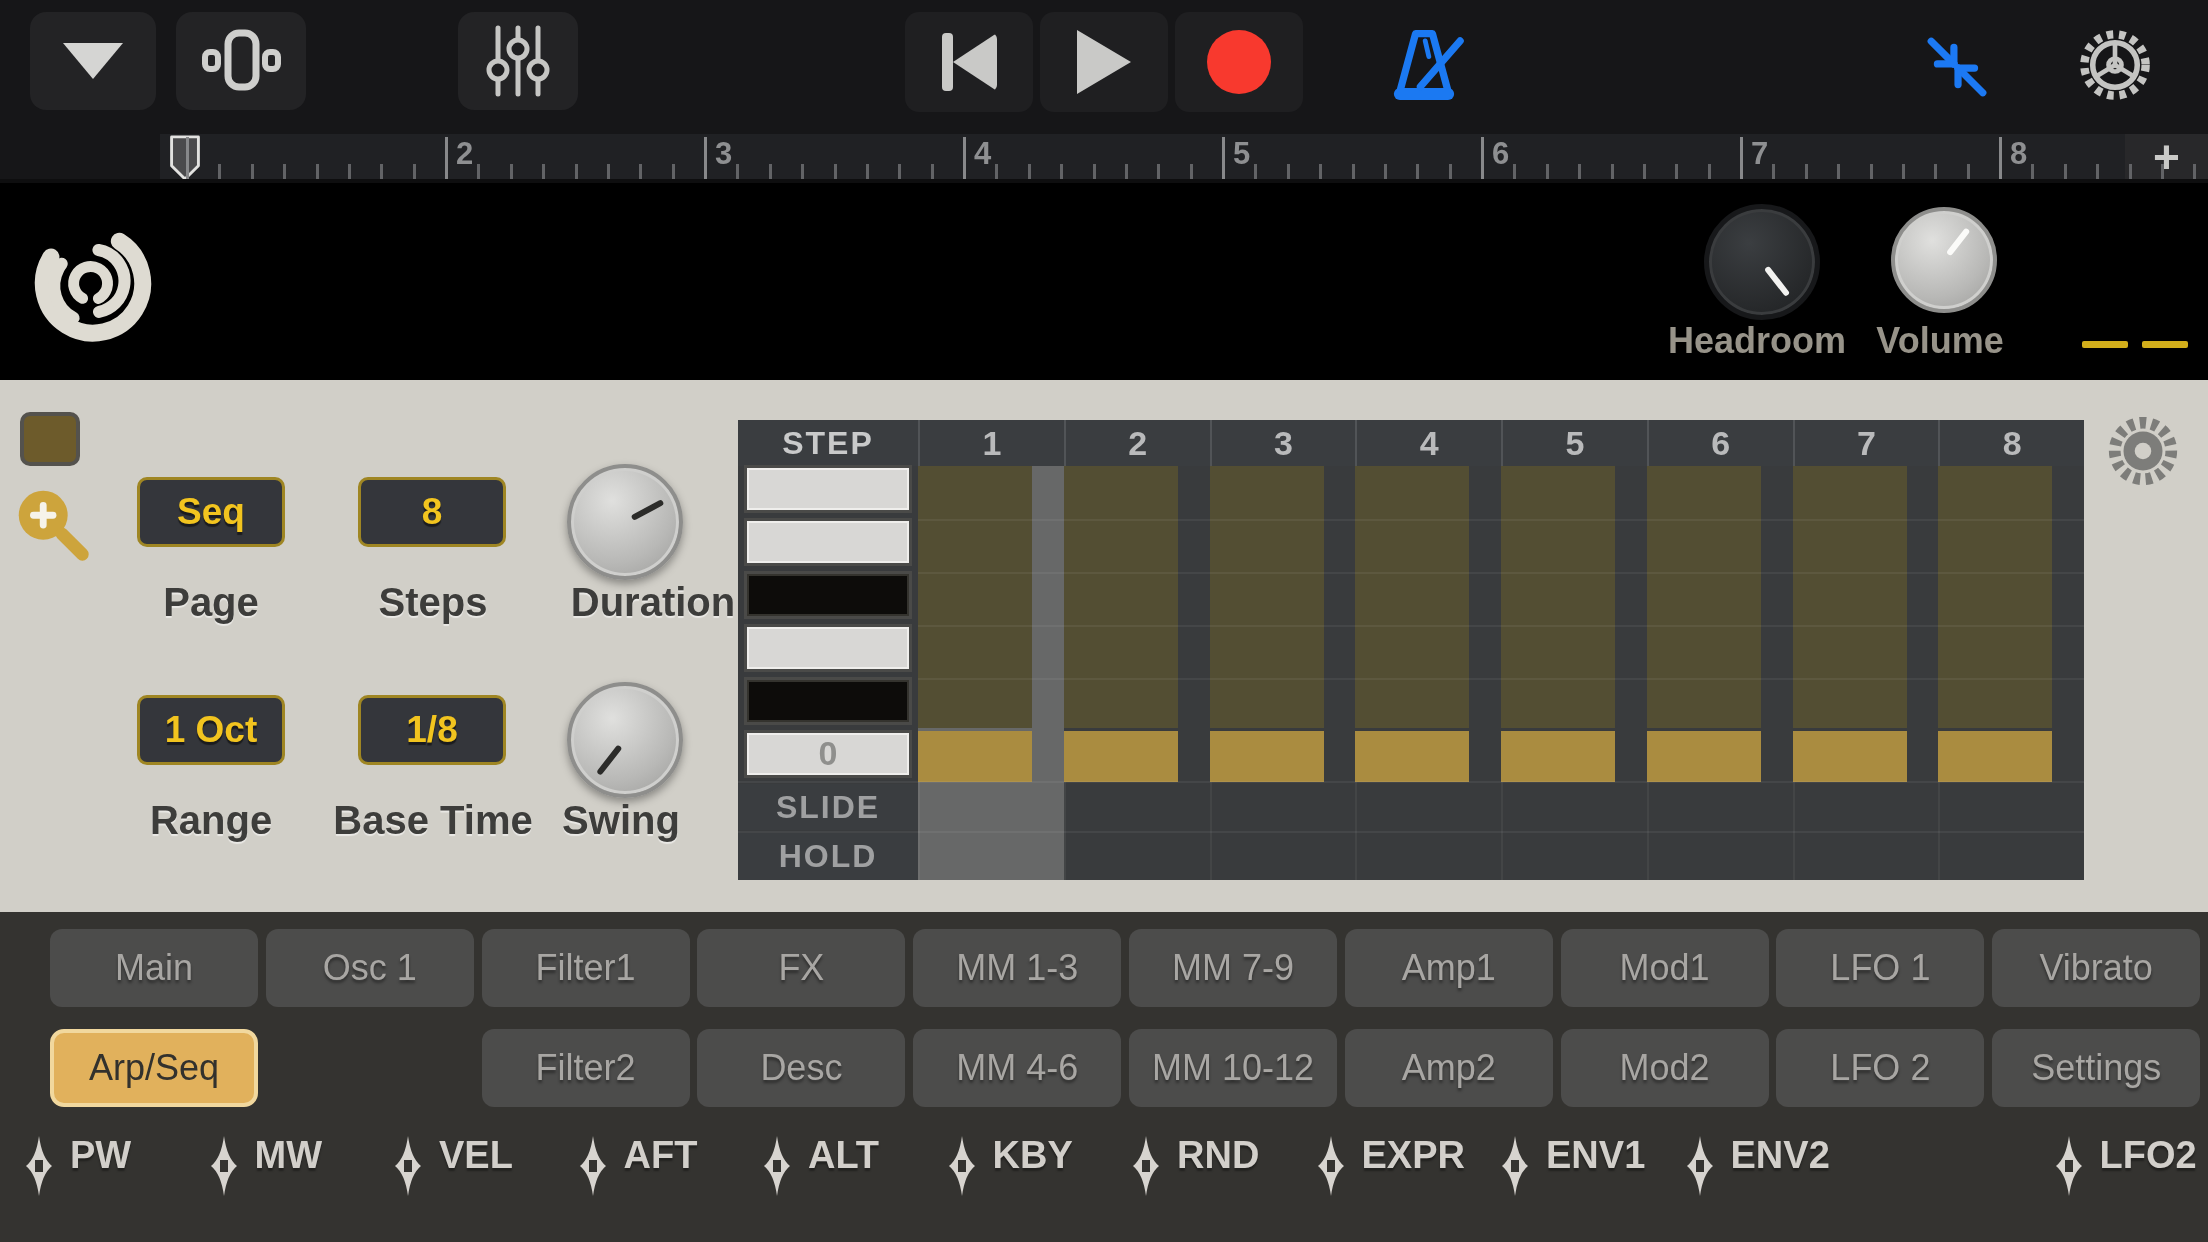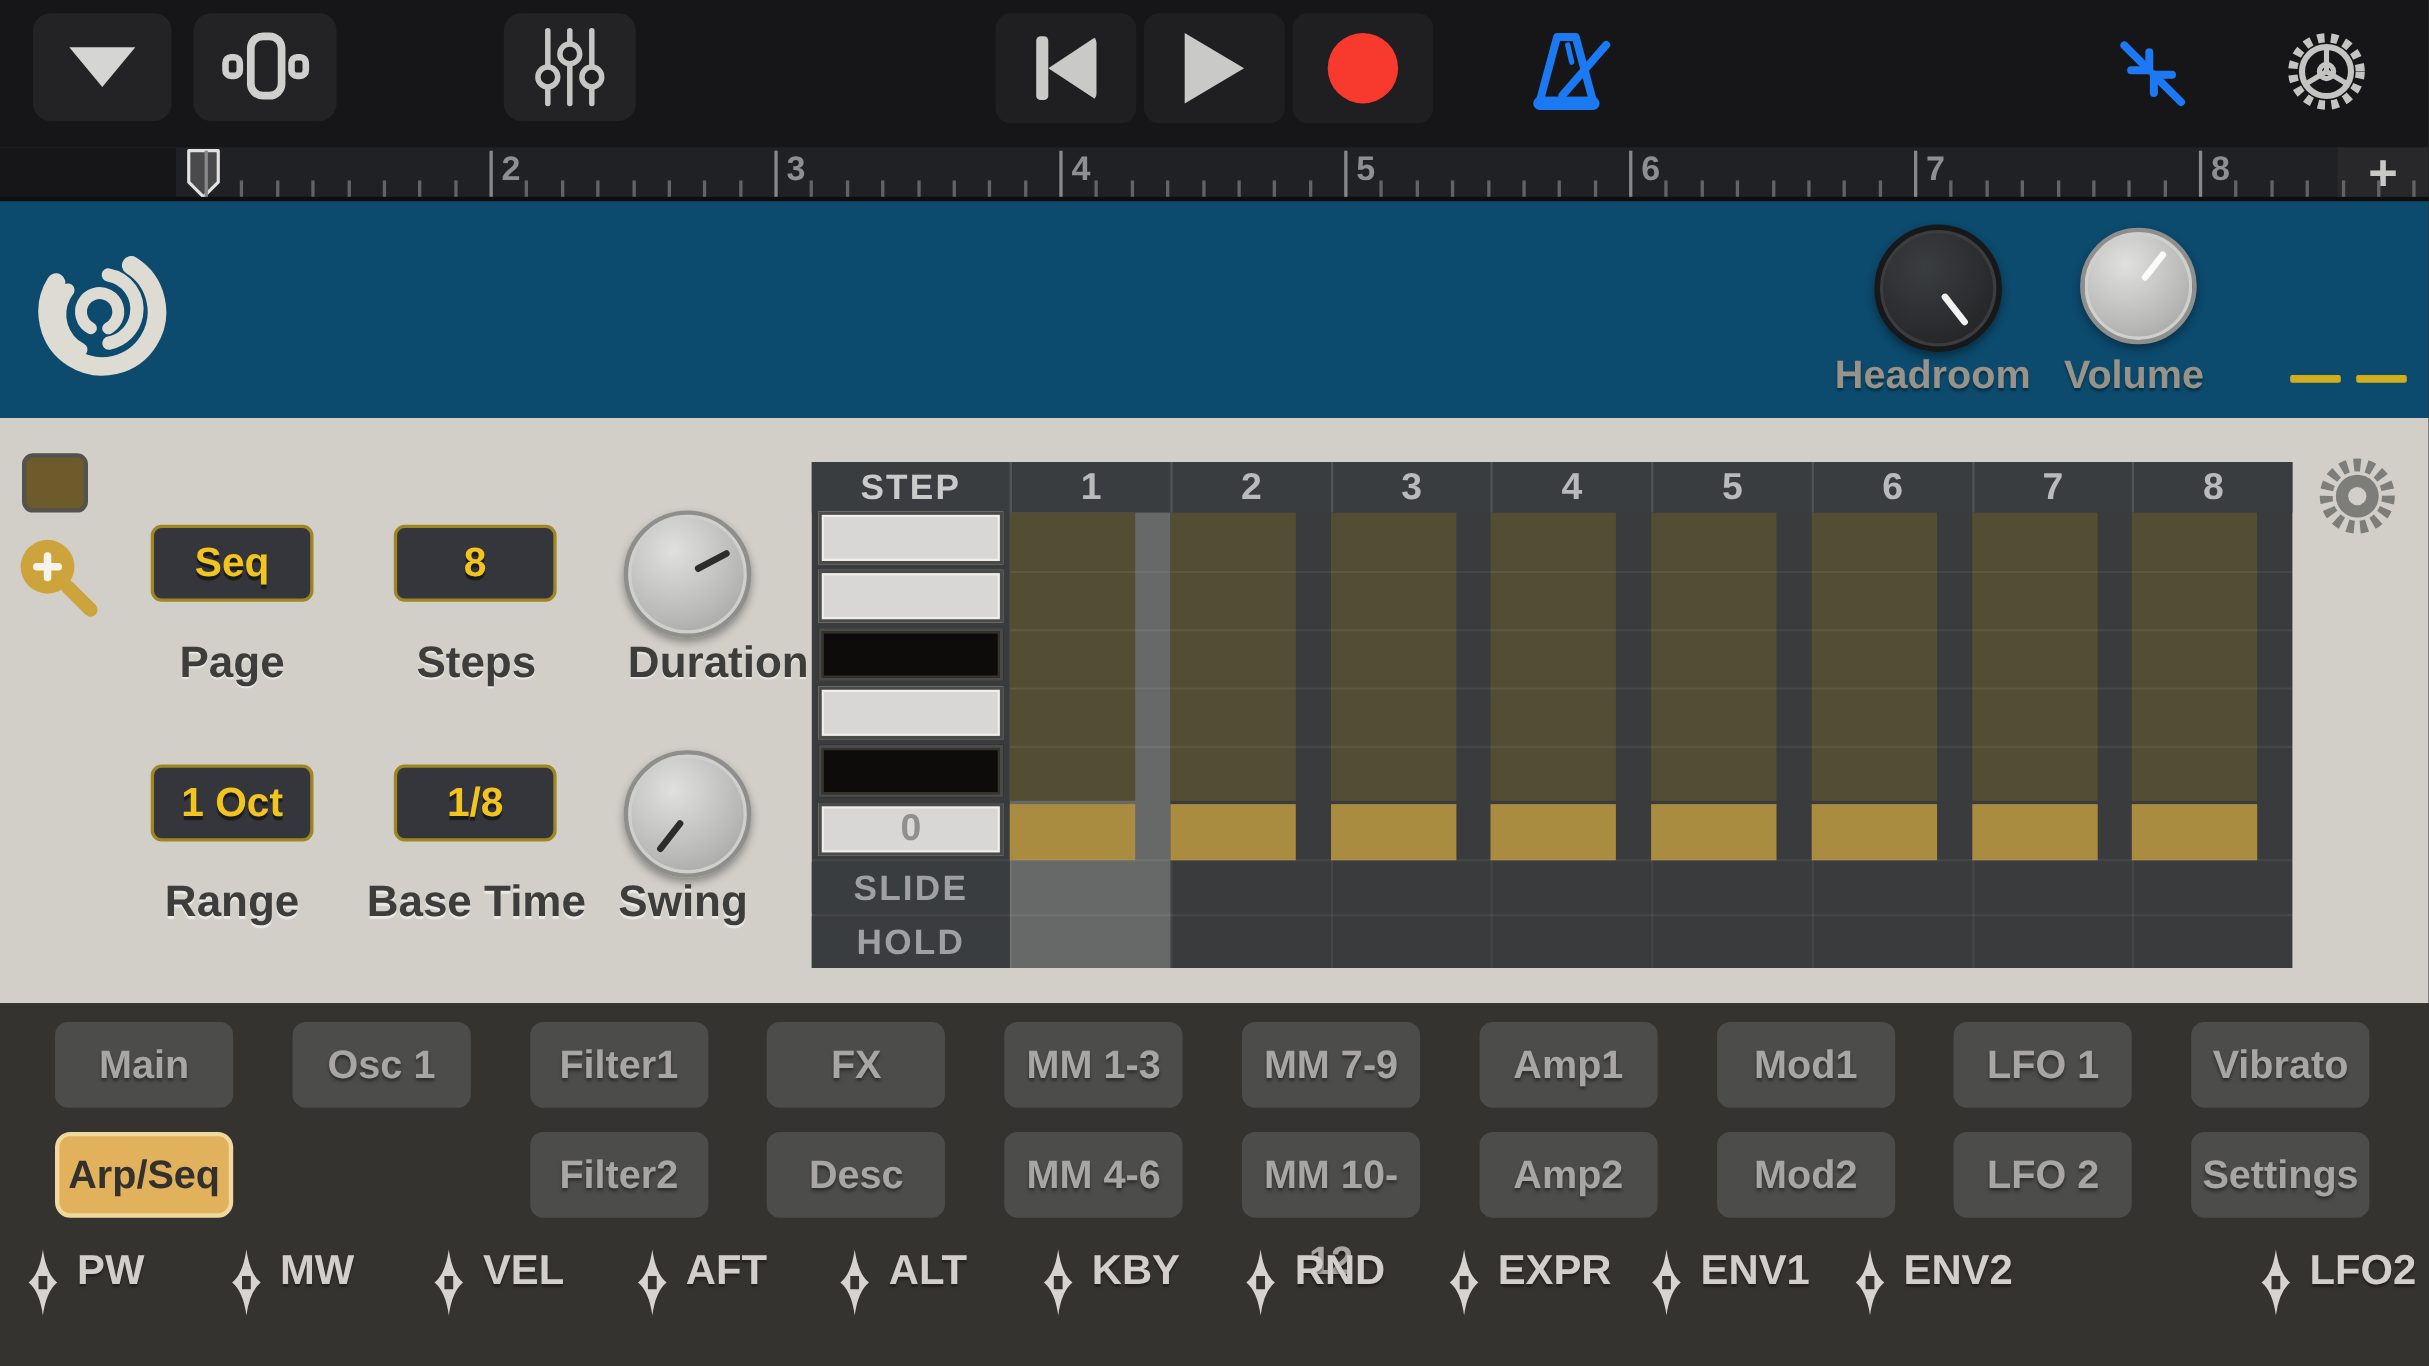--- a/index.html
+++ b/index.html
@@ -29,21 +29,21 @@
   .ruler-bottom{position:absolute;left:0;top:45px;width:2208px;height:4px;background:#0e0e0f;}
   .tick-major{position:absolute;top:3px;width:3px;height:42px;background:#87888a;}
   .tick-minor{position:absolute;top:30px;width:3px;height:15px;background:#626366;}
   .tick-label{position:absolute;top:2px;font-size:31px;font-weight:bold;color:#8e8f91;}
   .plus-zone{position:absolute;left:1965px;top:0;width:83px;height:45px;background:#28282a;
              display:flex;align-items:center;justify-content:center;}
   .plus-zone span{font-size:46px;font-weight:bold;color:#c9c9c7;line-height:40px;}
   .playhead{position:absolute;left:8px;top:1px;}
 
   
-  .header{position:absolute;left:0;top:183px;width:2208px;height:197px;background:#0c4a6e;}
+  .header{position:absolute;left:0;top:183px;width:2208px;height:197px;background:#000000;}
   .cur-page-label{position:absolute;left:188px;top:212px;font-size:38px;font-weight:bold;color:#a19e98;
                   text-shadow:0 2px 2px rgba(0,0,0,.35);}
   .page-box{position:absolute;left:188px;top:272px;width:300px;height:78px;border:3px solid #908d88;
             border-radius:14px;box-sizing:border-box;text-align:center;line-height:72px;
             font-size:36px;font-weight:bold;color:#b5b2ac;text-shadow:0 2px 2px rgba(0,0,0,.35);}
   .hbtn{position:absolute;width:184px;height:74px;border-radius:9px;box-sizing:border-box;
         text-align:center;line-height:70px;font-size:38px;font-weight:bold;
         text-shadow:0 2px 2px rgba(0,0,0,.45);}
   .undo{left:527px;top:206px;background:#45484c;border:2px solid #393c3f;color:#d9a81b;}
   .redo{left:527px;top:288px;background:#65686a;border:2px solid #2f3133;color:#e8e5de;}
@@ -101,22 +101,22 @@
   .lbox.dark{background:#0d0c0a;box-shadow:inset 0 0 0 2px #34332e;}
   .lbox.oct{text-align:center;line-height:40px;font-size:34px;font-weight:bold;color:#8f8f8d;}
   .gline{position:absolute;height:2px;background:rgba(255,255,255,.06);}
   .gvsep{position:absolute;width:2px;background:rgba(255,255,255,.05);}
   .colov{position:absolute;top:0;height:460px;width:145.75px;background:rgba(224,222,214,.28);
          pointer-events:none;}
 
   
   .bottom{position:absolute;left:0;top:912px;width:2208px;height:330px;background:#343330;}
   .tab-row{position:absolute;left:0;width:2208px;height:78px;}
-  .tab{position:absolute;top:0;width:162px;height:78px;line-height:78px;text-align:center;
-       border-radius:12px;background:#4c4c4b;color:#a8a6a3;font-size:36px;font-weight:bold;
+  .tab{position:absolute;top:0;width:208px;height:78px;line-height:78px;text-align:center;
+       border-radius:12px;background:#4c4c4b;color:#a8a6a3;font-size:36px;font-weight:normal;
        text-shadow:0 3px 3px rgba(0,0,0,.4);box-sizing:border-box;}
   .tab.active{background:#e1b15c;border:4px solid #f1d89e;color:#32312d;line-height:70px;
               text-shadow:none;border-radius:14px;}
   .mods{position:absolute;left:0;top:218px;width:2208px;height:112px;}
   .mod{position:absolute;top:4px;height:112px;display:flex;gap:16px;}
   .mod.clip{width:152px;overflow:hidden;}
   .mlab{font-size:38px;font-weight:bold;color:#d2cfca;text-shadow:0 3px 2px rgba(0,0,0,.35);
         white-space:nowrap;}
 </style>
 </head>

